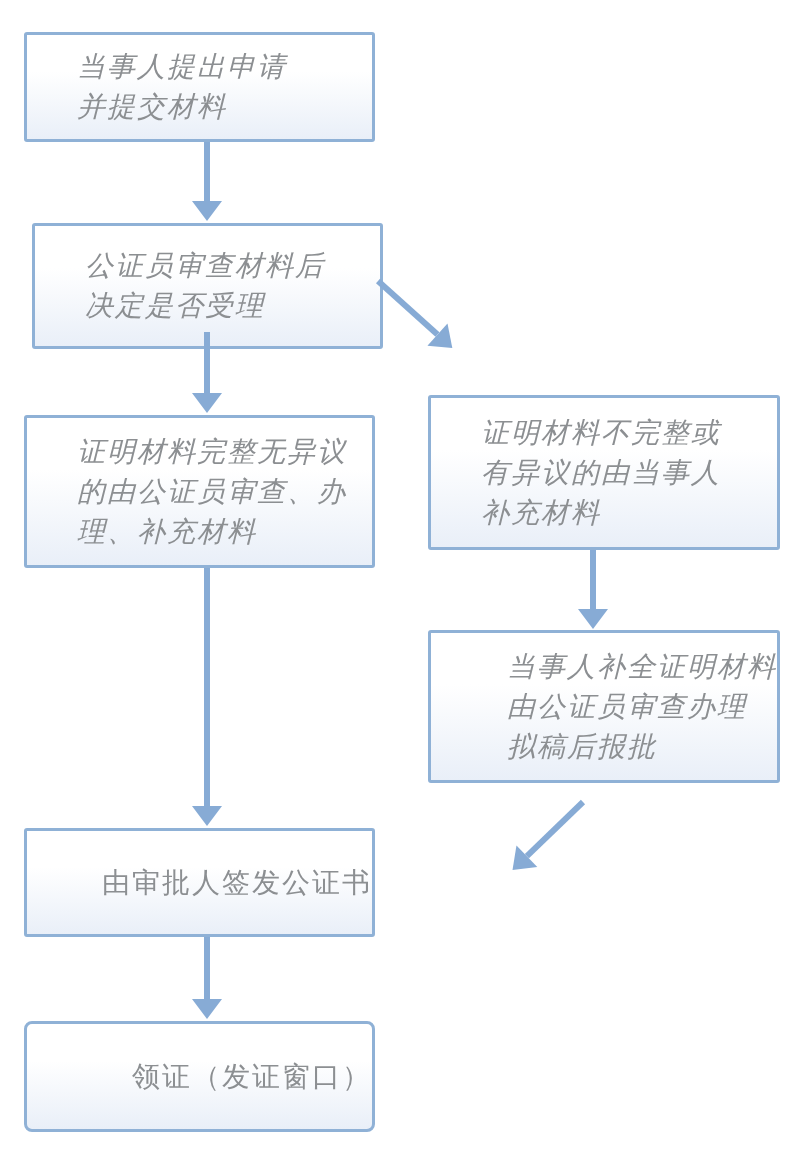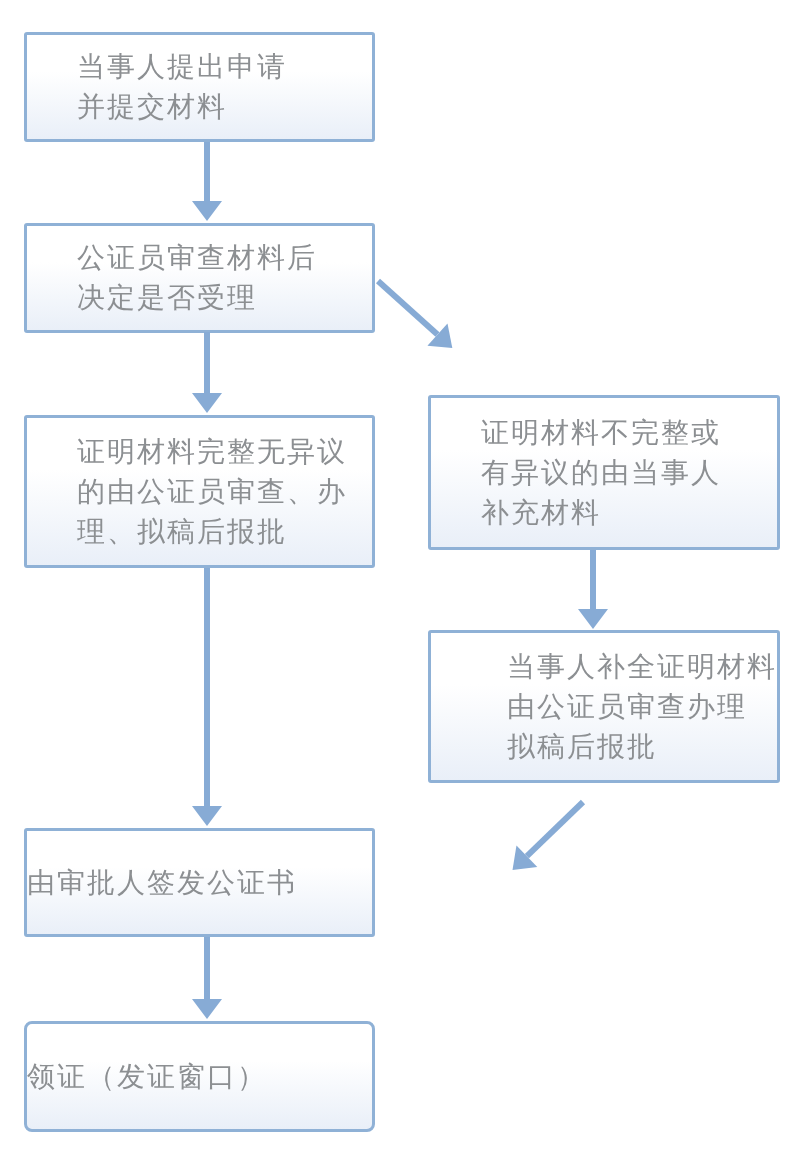--- a/index.html
+++ b/index.html
@@ -18,35 +18,35 @@
     overflow:hidden;
   }
   .node{
     position:absolute;
     box-sizing:border-box;
     border:3px solid var(--border);
     border-radius:3px;
     background:linear-gradient(180deg, var(--fill-top) 0%, var(--fill-top) 35%, var(--fill-bottom) 100%);
     display:flex;
     align-items:center;
-    justify-content:flex-start;
+    justify-content:flex-end;
   }
   .node .txt{
     white-space:pre-line;
     color:var(--text);
     font-size:28px;
     line-height:40px;
     letter-spacing:2px;
   }
   .node.multi{justify-content:flex-start;}
-  .node.multi .txt{padding-left:50px;text-align:left;}
+  .node.multi .txt{padding-left:50px;text-align:left;font-style:italic;}
 
   
   #step-apply               {left:24px;  top:32px;   width:351px; height:110px;}
-  #step-review              {left:24px;  top:223px;  width:351px; height:110px;}
+  #step-review              {left:32px;  top:223px;  width:351px; height:126px;}
   #step-complete-materials  {left:24px;  top:415px;  width:351px; height:153px;}
   #step-incomplete-materials{left:428px; top:395px;  width:352px; height:155px;}
   #step-supplement          {left:428px; top:630px;  width:352px; height:153px;justify-content:flex-end;}
   #step-issue               {left:24px;  top:828px;  width:351px; height:109px;}
   #step-collect             {left:24px;  top:1021px; width:351px; height:111px;border-radius:8px;}
 
   
   .arrow{
     position:absolute;
     height:30px;
@@ -80,21 +80,21 @@
   </div>
 
   <div class="node multi" id="step-review">
     <div class="txt">公证员审查材料后
 决定是否受理</div>
   </div>
 
   <div class="node multi" id="step-complete-materials">
     <div class="txt">证明材料完整无异议
 的由公证员审查、办
-理、拟稿后报批</div>
+理、补充材料</div>
   </div>
 
   <div class="node multi" id="step-incomplete-materials">
     <div class="txt">证明材料不完整或
 有异议的由当事人
 补充材料</div>
   </div>
 
   <div class="node multi" id="step-supplement">
     <div class="txt">当事人补全证明材料

